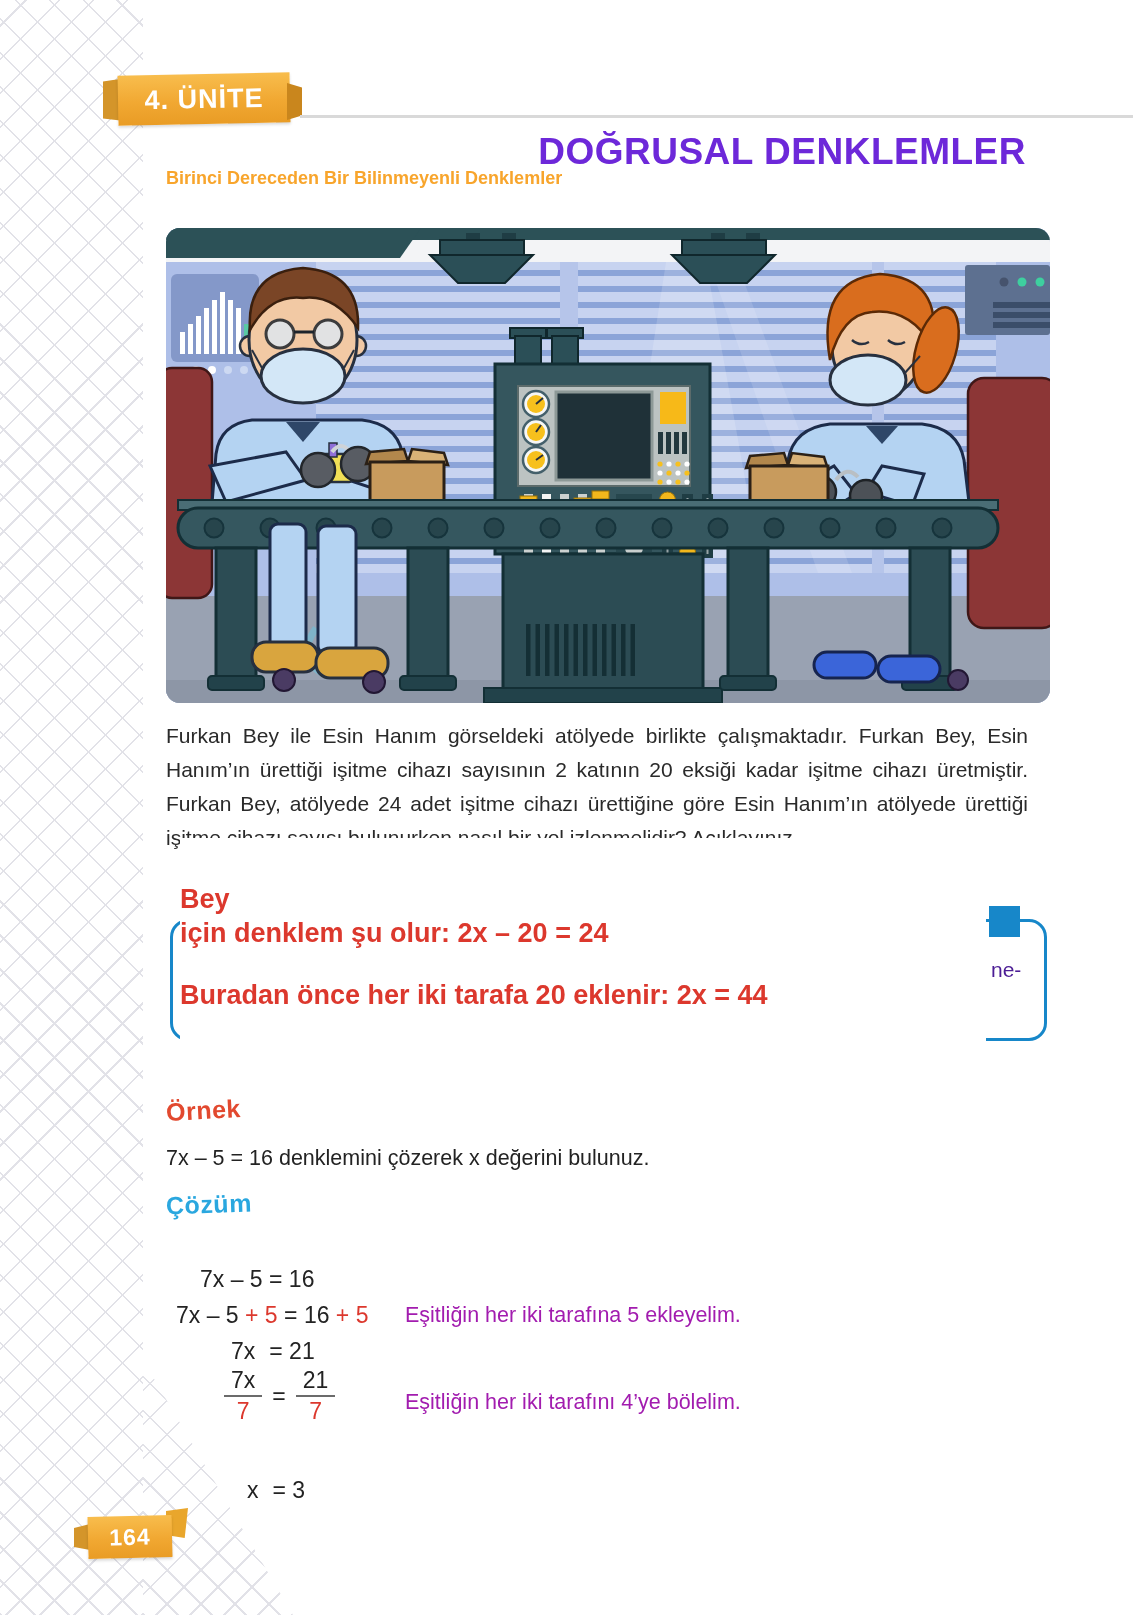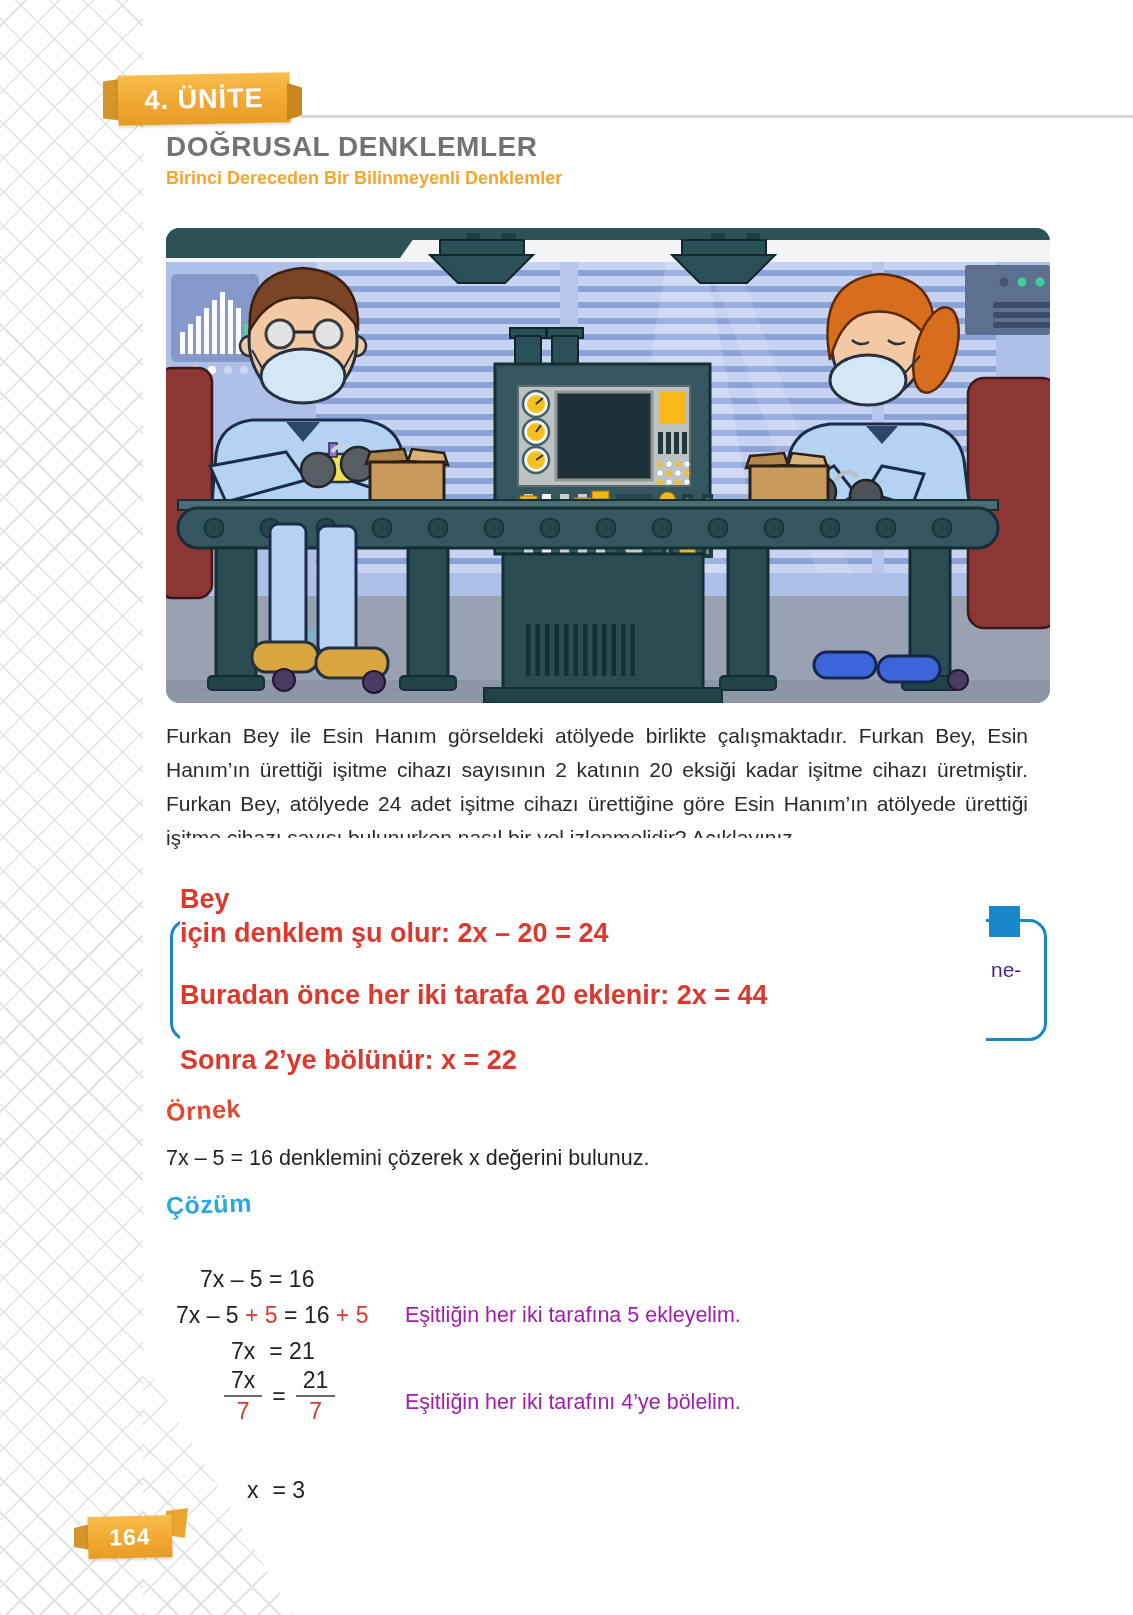--- a/index.html
+++ b/index.html
@@ -27,22 +27,22 @@
   .unit-fold-r{position:absolute; left:287px; top:83px; width:15px; height:37px; background:#c9861d;
     clip-path:polygon(0 0, 100% 12%, 100% 88%, 0 100%);}
   .pg-main{left:88px; top:1516px; width:84px; height:42px; font-size:23px; letter-spacing:1px; transform:rotate(-1.5deg);}
   .pg-fold-l{position:absolute; left:74px; top:1524px; width:16px; height:26px; background:#d4952a;
     clip-path:polygon(0 15%, 100% 0, 100% 100%, 0 88%);}
   .pg-fold-r{position:absolute; left:166px; top:1508px; width:22px; height:30px; background:#e9a62c;
     clip-path:polygon(0 10%, 100% 0, 85% 100%, 0 90%);}
 
   .rule{position:absolute; left:300px; top:115px; width:833px; height:3px; background:#d9d9d9;}
 
-  .title{position:absolute; left:166px; top:131px; width:860px; text-align:left;
-    color:#737373; font-weight:bold; font-size:28px; letter-spacing:.5px;}
+  .title{position:absolute; left:166px; top:131px; width:860px; text-align:right;
+    color:#6d28d9; font-weight:bold; font-size:37px; letter-spacing:.5px;}
   .subtitle{position:absolute; left:166px; top:168px; color:#F8A52C; font-weight:bold; font-size:18px;}
 
   .illus{position:absolute; left:166px; top:228px; width:884px; height:475px; border-radius:14px; overflow:hidden;
     background:#aebfe8;}
 
   .intro{position:absolute; left:166px; top:719px; width:862px; font-size:21px; color:#2a2a2a;
     line-height:34px; text-align:justify;}
 
   
   .notebox{position:absolute; left:170px; top:919px; width:877px; height:122px;
@@ -350,21 +350,20 @@
 
   <div class="answer-bg"></div>
   <div class="notebox-bullet"></div>
 
   <div class="handlabel ornek">Örnek</div>
 
   <div class="answer-clip">
     <div class="ans ans2">Bey</div>
     <div class="ans ans3">için denklem şu olur: 2x – 20 = 24</div>
     <div class="ans ans4">Buradan önce her iki tarafa 20 eklenir: 2x = 44</div>
-    <div class="ans ans5">Sonra 2’ye bölünür: x = 22</div>
   </div>
 
   <div class="problem">7x – 5 = 16 denklemini çözerek x değerini bulunuz.</div>
 
   <div class="handlabel cozum">Çözüm</div>
 
   <div class="eq" style="left:200px; top:1266px;">7x – 5 = 16</div>
 
   <div class="eq" style="left:176px; top:1302px;"><span>7x – 5 </span><span class="red">+ 5</span><span> = 16 </span><span class="red">+ 5</span></div>
   <div class="note" style="top:1303px;">Eşitliğin her iki tarafına 5 ekleyelim.</div>

